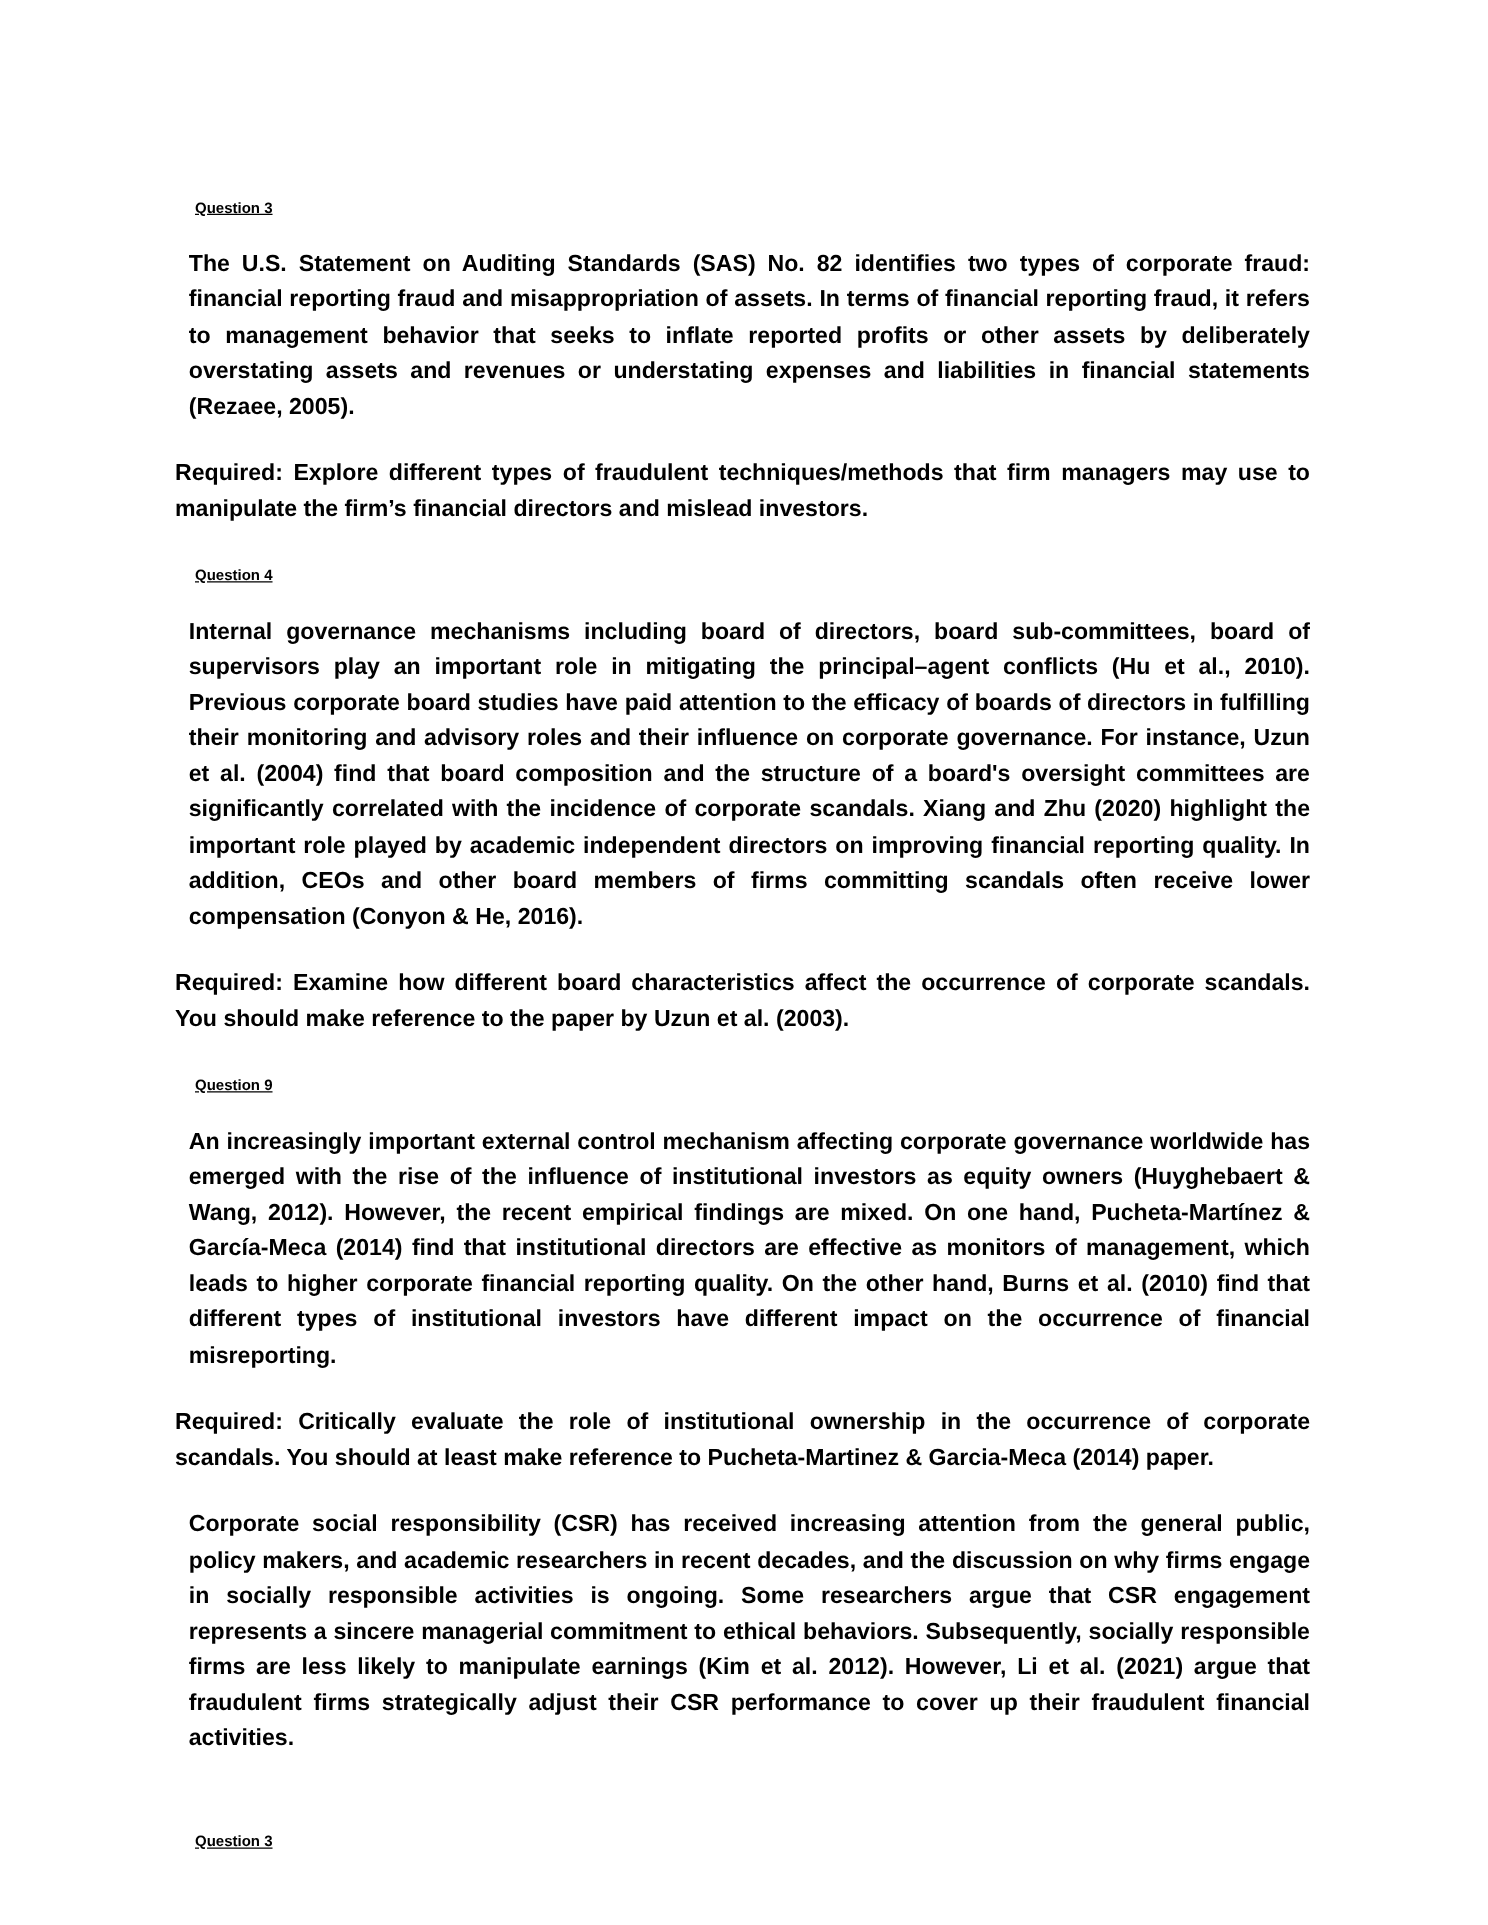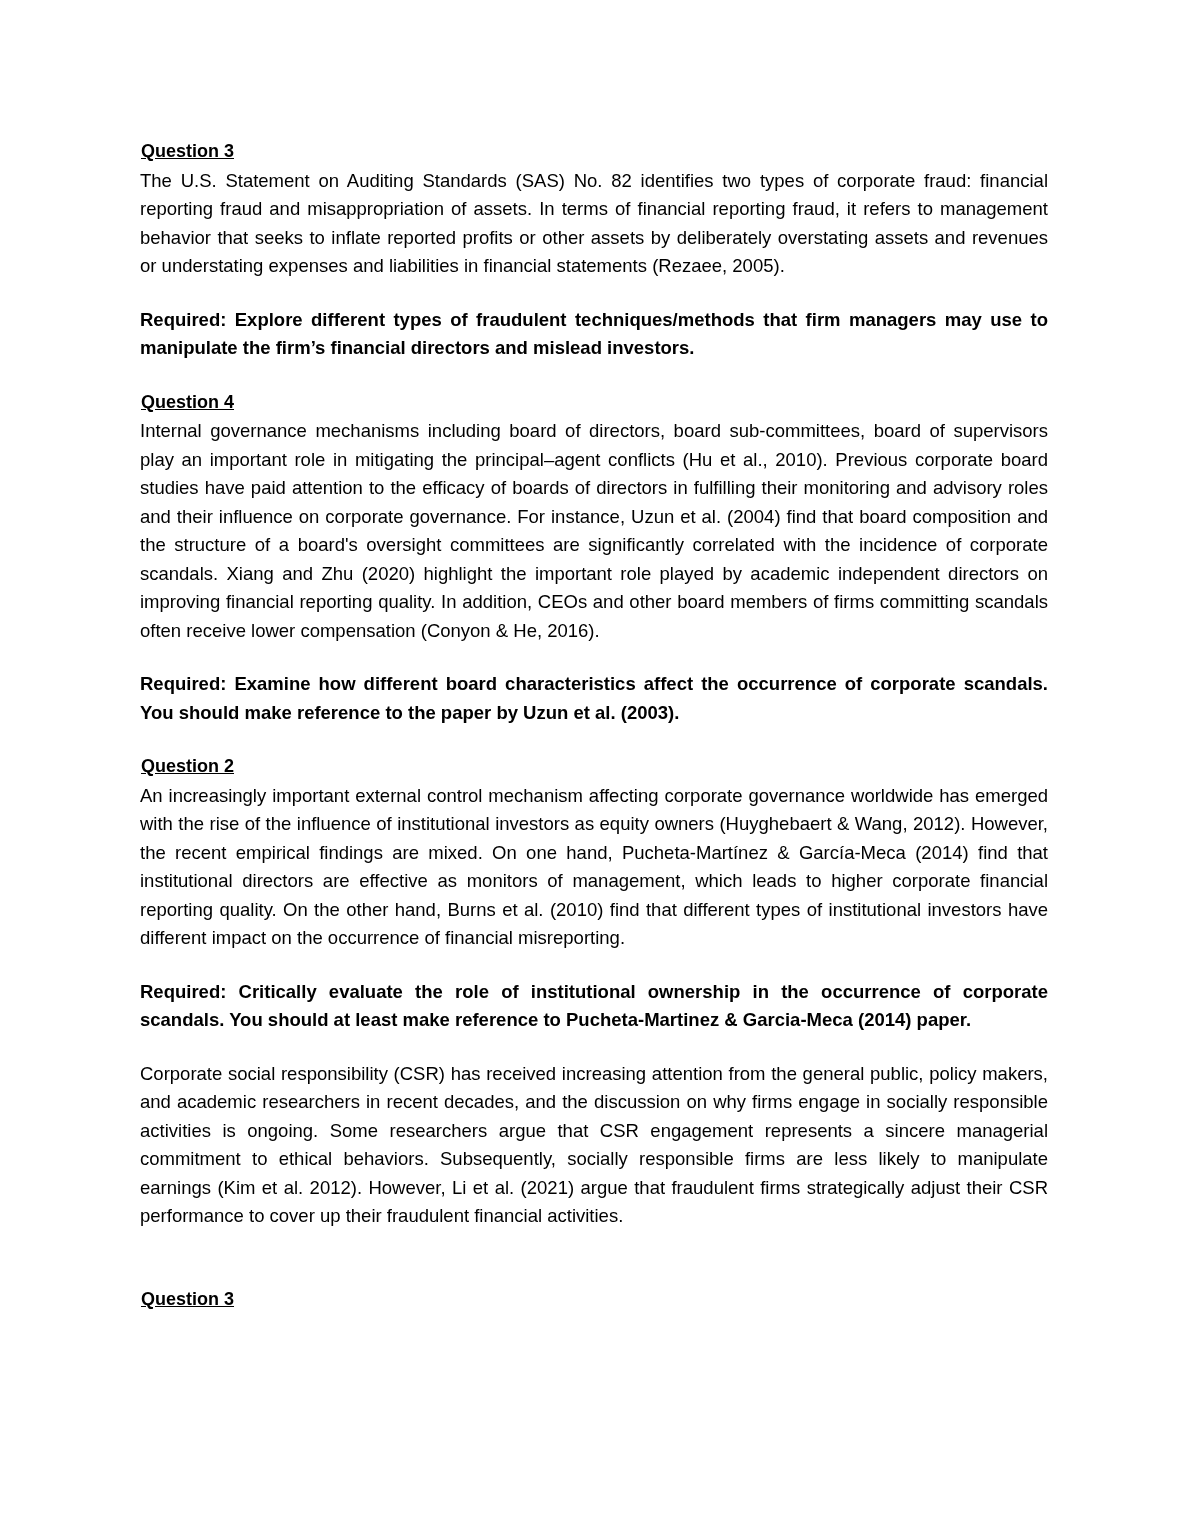--- a/index.html
+++ b/index.html
@@ -16,31 +16,32 @@
   }
   .page {
     box-sizing: border-box;
     width: 1190px;
     height: 1540px;
     padding: 136px 142px 40px 140px;
     background: #ffffff;
   }
   .section { margin: 0; }
   .q-heading {
-    font-size: 18px;
+    font-size: 12px;
     line-height: 28.5px;
     font-weight: bold;
     text-decoration: underline;
-    margin: 1px;
+    margin: 16px;
   }
   .q-body {
     font-size: 18.5px;
     line-height: 28.5px;
     text-align: justify;
-    margin: 0 0 25px 0;
+    margin: 0 0 25px 11px;
+    font-weight: bold;
   }
   .q-required {
     font-size: 18.5px;
     line-height: 28.5px;
     font-weight: bold;
     text-align: justify;
     margin: 0 0 25px 0;
   }
   .section-q7 { margin-top: 54px; }
 </style>
@@ -55,21 +56,21 @@
     <p class="q-required">Required: Explore different types of fraudulent techniques/methods that firm managers may use to manipulate the firm’s financial directors and mislead investors.</p>
   </div>
 
   <div class="section">
     <p class="q-heading">Question 4</p>
     <p class="q-body">Internal governance mechanisms including board of directors, board sub-committees, board of supervisors play an important role in mitigating the principal–agent conflicts (Hu et al., 2010). Previous corporate board studies have paid attention to the efficacy of boards of directors in fulfilling their monitoring and advisory roles and their influence on corporate governance. For instance, Uzun et al. (2004) find that board composition and the structure of a board's oversight committees are significantly correlated with the incidence of corporate scandals. Xiang and Zhu (2020) highlight the important role played by academic independent directors on improving financial reporting quality. In addition, CEOs and other board members of firms committing scandals often receive lower compensation (Conyon &amp; He, 2016).</p>
     <p class="q-required">Required: Examine how different board characteristics affect the occurrence of corporate scandals. You should make reference to the paper by Uzun et al. (2003).</p>
   </div>
 
   <div class="section">
-    <p class="q-heading">Question 2</p>
+    <p class="q-heading">Question 9</p>
     <p class="q-body">An increasingly important external control mechanism affecting corporate governance worldwide has emerged with the rise of the influence of institutional investors as equity owners (Huyghebaert &amp; Wang, 2012). However, the recent empirical findings are mixed. On one hand, Pucheta-Martínez &amp; García-Meca (2014) find that institutional directors are effective as monitors of management, which leads to higher corporate financial reporting quality. On the other hand, Burns et al. (2010) find that different types of institutional investors have different impact on the occurrence of financial misreporting.</p>
     <p class="q-required">Required: Critically evaluate the role of institutional ownership in the occurrence of corporate scandals. You should at least make reference to Pucheta-Martinez &amp; Garcia-Meca (2014) paper.</p>
   </div>
 
   <div class="section">
     <p class="q-body">Corporate social responsibility (CSR) has received increasing attention from the general public, policy makers, and academic researchers in recent decades, and the discussion on why firms engage in socially responsible activities is ongoing. Some researchers argue that CSR engagement represents a sincere managerial commitment to ethical behaviors. Subsequently, socially responsible firms are less likely to manipulate earnings (Kim et al. 2012). However, Li et al. (2021) argue that fraudulent firms strategically adjust their CSR performance to cover up their fraudulent financial activities.</p>
   </div>
 
   <div class="section section-q7">
     <p class="q-heading">Question 3</p>

